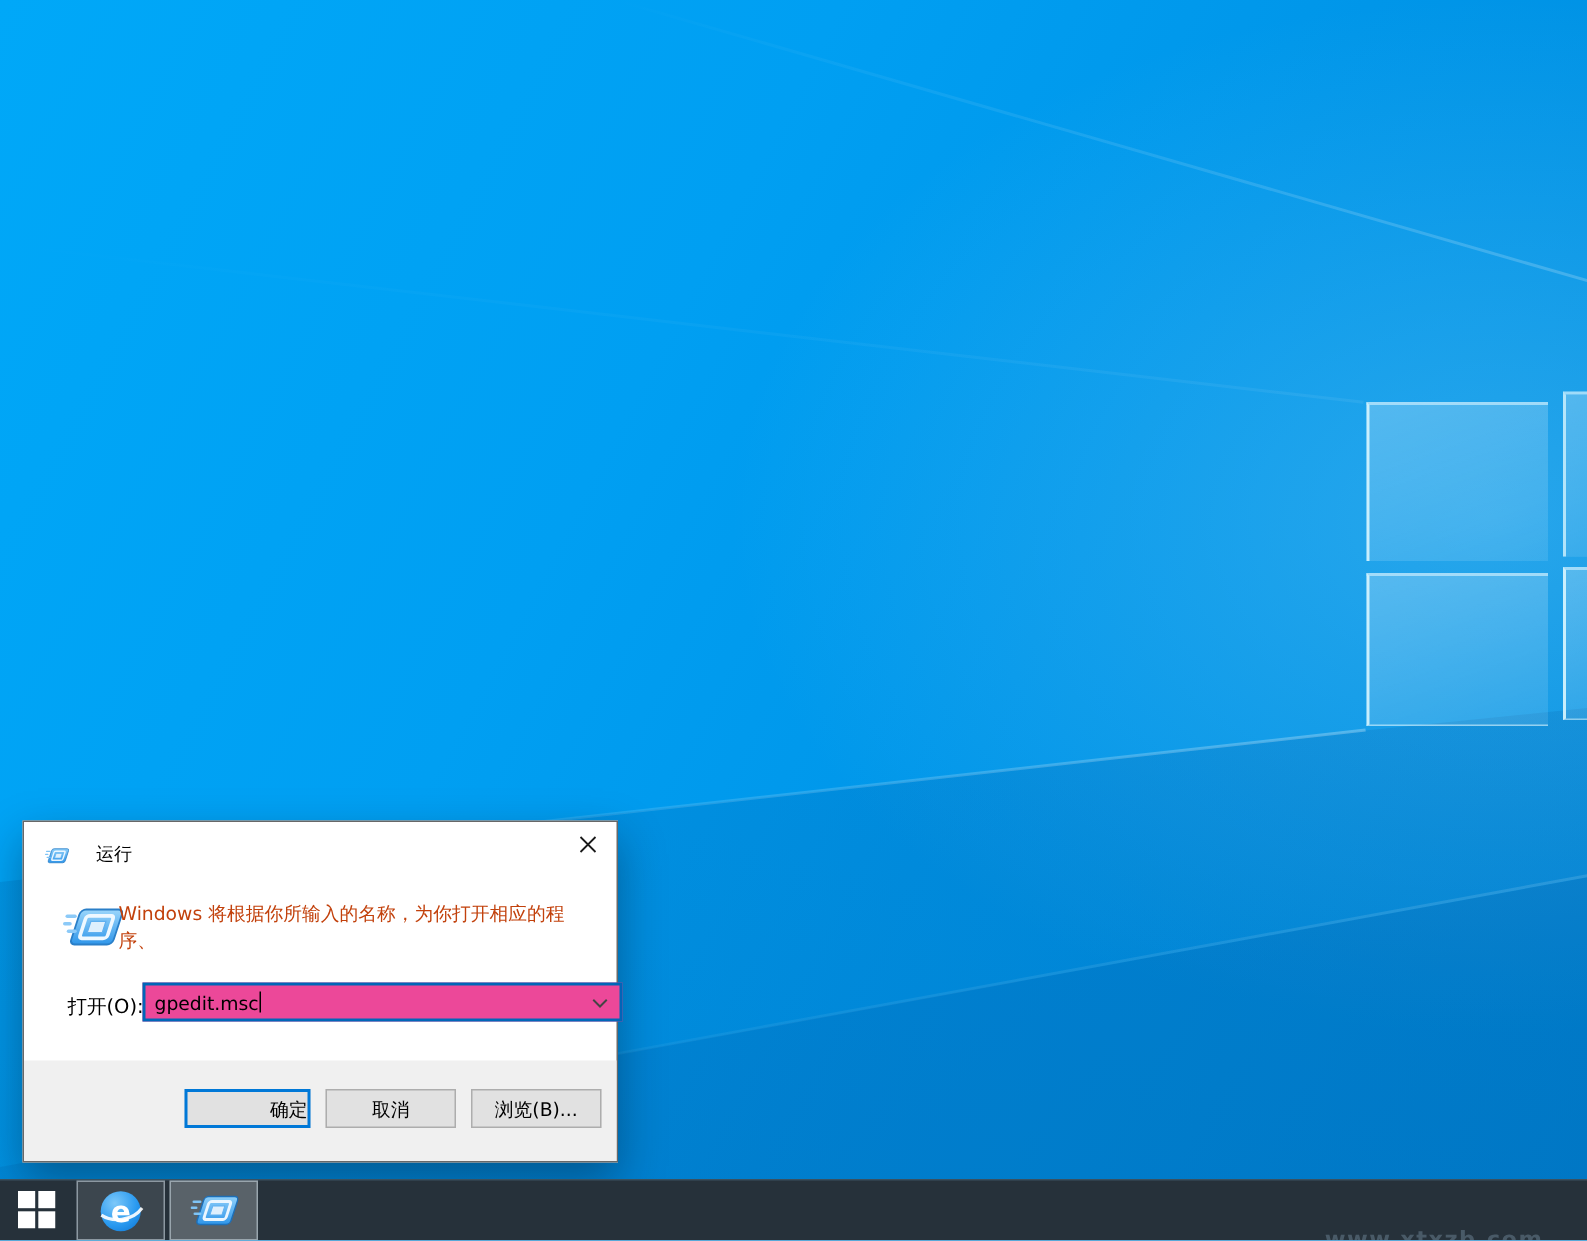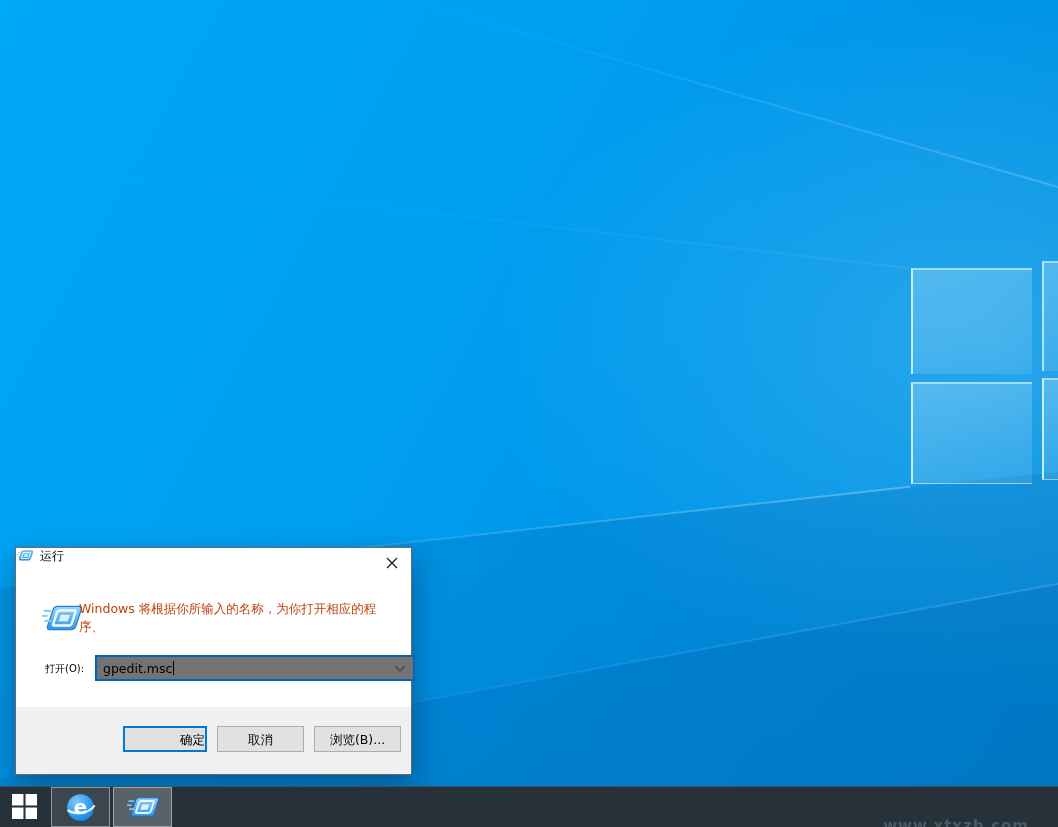--- a/index.html
+++ b/index.html
@@ -33,29 +33,29 @@
     border-top:2px solid rgba(206,240,255,0.7); }
   .wp-p1 { left:911px; top:268px; width:121px; height:106px; }
   .wp-p2 { left:1042px; top:261px; width:16px; height:110px; border-left-color:rgba(216,246,255,0.75); }
   .wp-p3 { left:911px; top:382px; width:121px; height:102px; border-bottom:1px solid rgba(215,245,255,0.55); }
   .wp-p4 { left:1042px; top:378px; width:16px; height:102px; border-bottom:1px solid rgba(215,245,255,0.45); }
 
   
   .run-dialog { position:absolute; left:15px; top:547px; width:397px; height:228px;
     background:#ffffff; border:1px solid #686868; box-shadow:0 12px 28px rgba(0,20,40,0.38);
     z-index:10; color:#000; }
-  .titlebar { position:absolute; left:0; top:0; right:0; height:30px; display:flex; align-items:flex-start; padding-left:1px; }
+  .titlebar { position:absolute; left:0; top:0; right:0; height:30px; display:flex; align-items:flex-end; padding-left:14px;gap:11px; }
   .title-icon { width:16px; height:15px; margin-right:7px; flex:none; }
   .title-text { font-size:12px; color:#000; }
   .close-btn { margin-left:auto; width:38px; height:30px; display:flex; align-items:center; justify-content:center; cursor:default; }
   .dlg-icon { position:absolute; left:26px; top:50px; width:40px; height:40px; }
   .dlg-msg { position:absolute; left:63px; top:52px; width:310px; font-size:12.5px; line-height:17.5px; color:#c2410c; }
-  .open-label { position:absolute; left:29px; top:114px; font-size:10px; }
+  .open-label { position:absolute; left:29px; top:114px; font-size:13px; }
   .combobox { position:absolute; left:79px; top:107px; width:320px; height:26px;
-    background:#737373; border:2px solid #0066b8; display:flex; align-items:center; padding:0 24px 0 6px; }
+    background:#ec4899; border:2px solid #0066b8; display:flex; align-items:center; padding:0 24px 0 6px; }
   .combo-text { font-size:12.5px; color:#000; white-space:nowrap; }
   .caret { display:inline-block; width:1px; height:14px; background:#000; margin-left:1px; }
   .combo-chevron { position:absolute; right:7px; top:6px; width:12px; height:12px; }
   .dlg-footer { position:absolute; left:0; right:0; bottom:0; height:67px; background:#f0f0f0;
     display:flex; justify-content:flex-end; align-items:flex-start; padding:19px 10px 0 0; gap:10px; }
   .dlg-btn { width:87px; height:26px; background:#e1e1e1; border:1px solid #adadad;
     font-size:12.5px; font-family:inherit; color:#000; text-align:center; line-height:23px; cursor:default; }
   .dlg-btn.default { border:2px solid #0078d7; width:84px; line-height:21px;text-align:right; }
 
   

